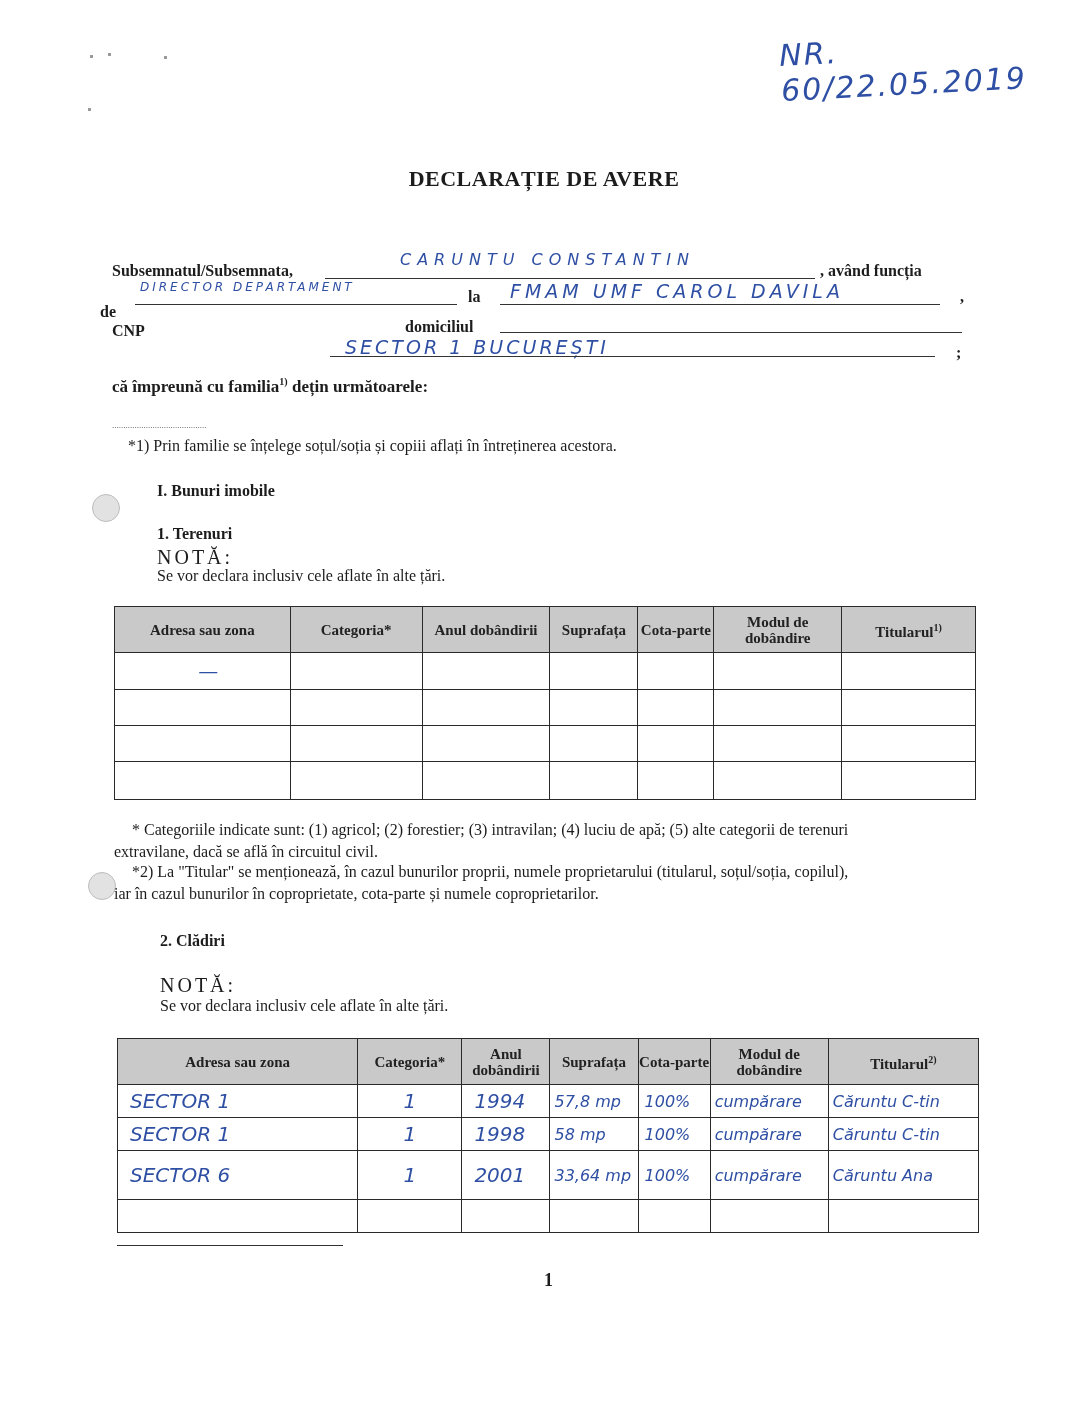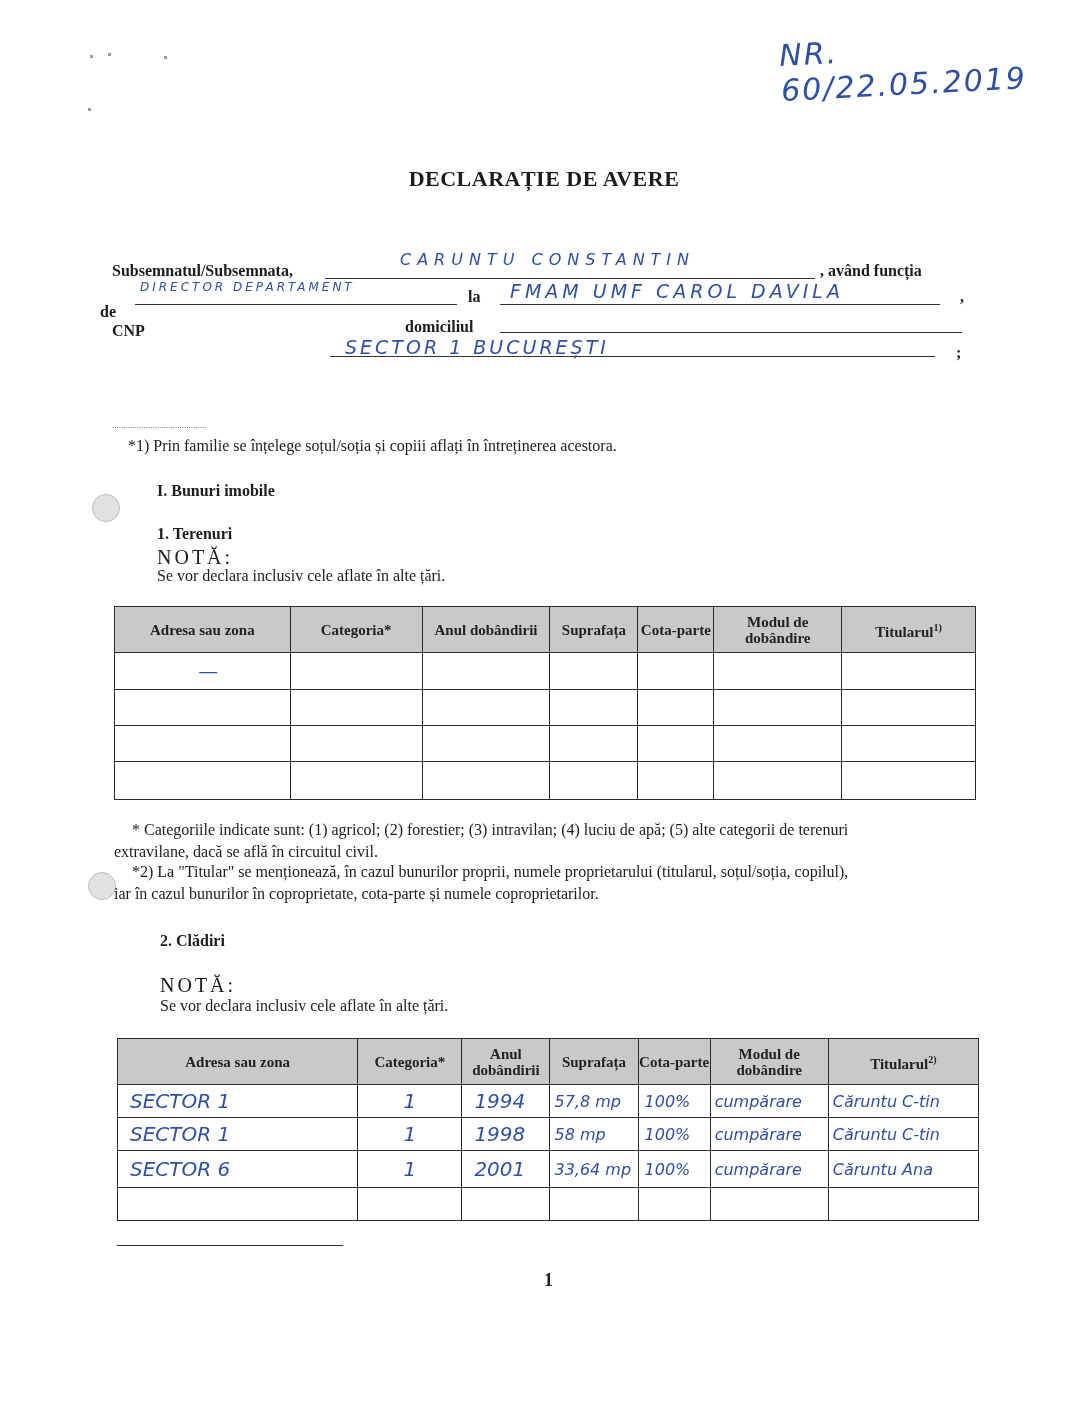--- a/index.html
+++ b/index.html
@@ -53,20 +53,21 @@
 
 <div class="abs lbl" style="left:112px;top:322px;">CNP</div>
 <div class="abs" style="left:150px;top:320px;width:220px;height:20px;"></div>
 <div class="abs lbl" style="left:405px;top:318px;">domiciliul</div>
 <div class="line" style="left:500px;top:332px;width:462px;"></div>
 <div class="abs hand" style="left:345px;top:336px;font-size:19px;letter-spacing:3px;">SECTOR 1 BUCUREȘTI</div>
 <div class="line" style="left:330px;top:356px;width:605px;"></div>
 <div class="abs lbl" style="left:956px;top:344px;">;</div>
 
 <div class="abs body-bold" style="left:112px;top:370px;width:880px;">
+  <div><span>că împreună cu familia</span><sup>1)</sup><span> dețin următoarele:</span></div>
 </div>
 <div class="abs" style="left:112px;top:420px;font-size:9px;color:#444;letter-spacing:0px;">..........................................</div>
 <div class="abs small" style="left:128px;top:436px;">*1) Prin familie se înțelege soțul/soția și copiii aflați în întreținerea acestora.</div>
 
 <div class="circle" style="left:92px;top:494px;"></div>
 <div class="abs lbl" style="left:157px;top:482px;">I. Bunuri imobile</div>
 <div class="abs lbl" style="left:157px;top:525px;">1. Terenuri</div>
 <div class="abs nota" style="left:157px;top:546px;">NOTĂ:</div>
 <div class="abs small" style="left:157px;top:566px;">Se vor declara inclusiv cele aflate în alte țări.</div>
 
@@ -170,21 +171,21 @@
   </tr>
   <tr style="height:33px">
     <td class="hand-cell">SECTOR 1</td>
     <td class="hand-cell" style="text-align:center;padding:0;">1</td>
     <td class="hand-cell">1998</td>
     <td class="hand-cell" style="font-size:16px;padding-left:4px;">58 mp</td>
     <td class="hand-cell" style="font-size:16px;padding-left:6px;">100%</td>
     <td class="hand-cell" style="font-size:16px;padding-left:4px;">cumpărare</td>
     <td class="hand-cell" style="font-size:16px;padding-left:4px;">Căruntu C-tin</td>
   </tr>
-  <tr style="height:37px">
+  <tr style="height:49px">
     <td class="hand-cell">SECTOR 6</td>
     <td class="hand-cell" style="text-align:center;padding:0;">1</td>
     <td class="hand-cell">2001</td>
     <td class="hand-cell" style="font-size:16px;padding-left:4px;">33,64 mp</td>
     <td class="hand-cell" style="font-size:16px;padding-left:6px;">100%</td>
     <td class="hand-cell" style="font-size:16px;padding-left:4px;">cumpărare</td>
     <td class="hand-cell" style="font-size:16px;padding-left:4px;">Căruntu Ana</td>
   </tr>
   <tr style="height:33px">
     <td></td>

